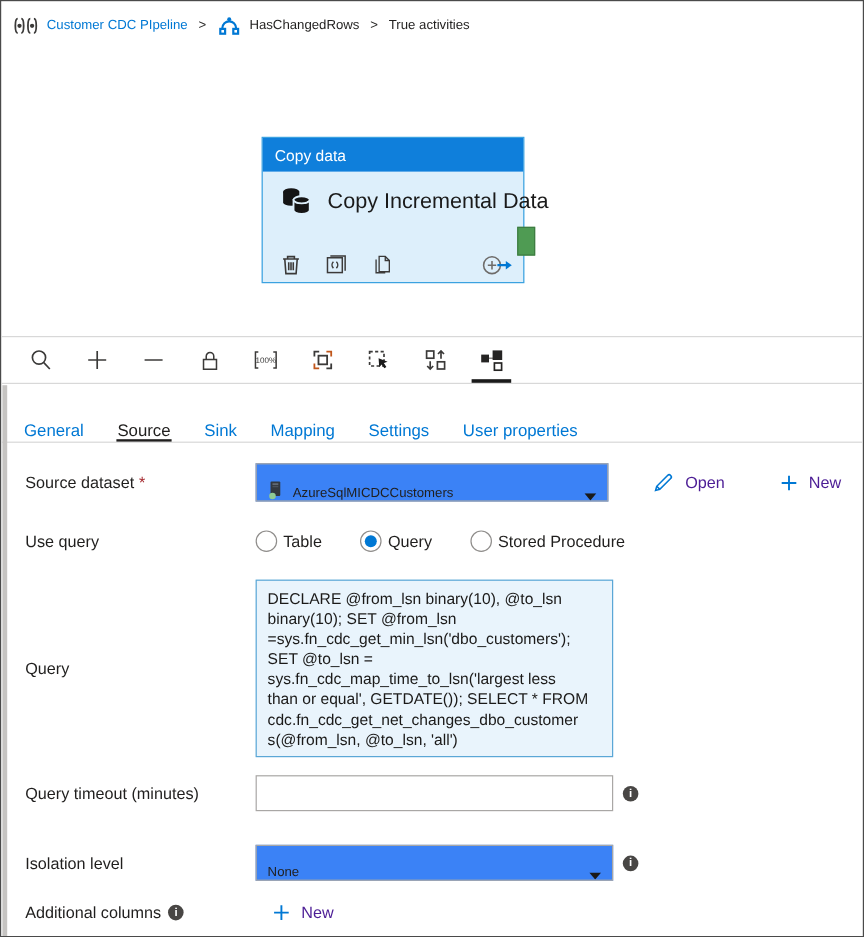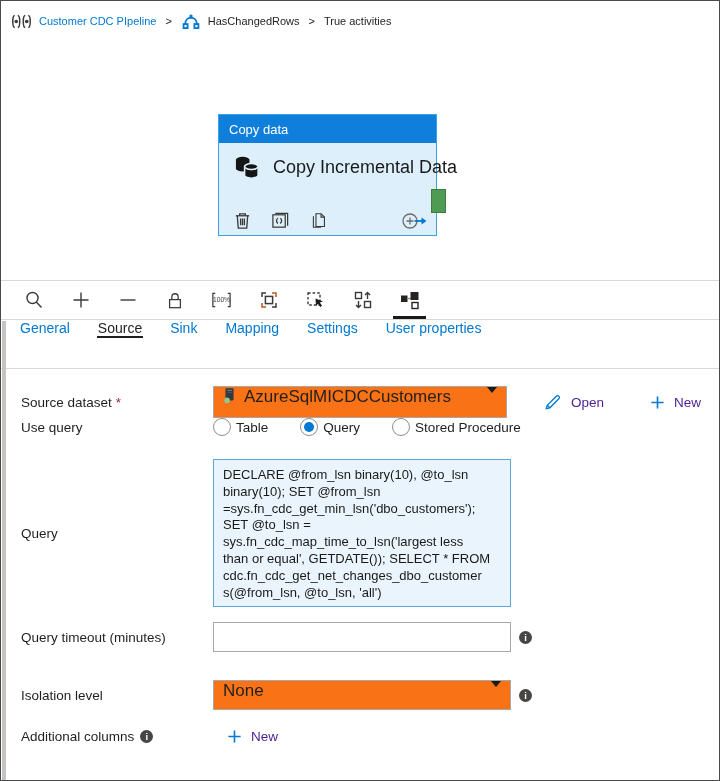--- a/index.html
+++ b/index.html
@@ -26,36 +26,36 @@
   .connector{position:absolute;right:-10px;top:46px;width:15px;height:24px;
              background:var(--connector);border:1px solid var(--connector_border)}
 
   
   .toolbar{position:absolute;top:279px;left:0;right:0;height:40px;border-top:1px solid var(--line);
            border-bottom:1px solid var(--line);display:flex;align-items:center;padding-left:21px;gap:24px}
   .tool-btn{position:relative;width:23px;height:100%;display:flex;align-items:center;justify-content:center;cursor:pointer}
   .tool-underline{position:absolute;left:-5px;right:-5px;bottom:0;height:3px;background:#1a1a1a}
 
   
-  .tabs{position:absolute;top:319px;left:0;right:0;height:49px;display:flex;align-items:flex-start;
+  .tabs{position:absolute;top:319px;left:0;right:0;height:49px;display:flex;align-items:flex-end;
         padding-left:18px;gap:26px;border-bottom:1px solid var(--line);font-size:14px}
   .tab{display:flex;align-items:center;color:var(--accent);cursor:pointer;
        border-bottom:2px solid transparent;padding:0 1px}
   .tab.active{color:var(--active_tab);font-weight:400;border-bottom-color:var(--active_tab)}
 
   .vscroll{position:absolute;left:1px;top:320px;width:4px;height:459px;background:#c6c4c2}
 
   
   .form{position:absolute;top:368px;left:0;right:0;bottom:0;padding:17px 18px 0 20px;font-size:13.5px}
   .frow{display:flex;align-items:center}
-  .r2{}.r3{margin-top:23px}.r4{margin-top:15px}.r5{margin-top:28px}.r6{margin-top:19px}
+  .r2{margin-top:24px}.r3{margin-top:23px}.r4{margin-top:15px}.r5{margin-top:28px}.r6{margin-top:19px}
   .flabel{width:192px;flex-shrink:0;display:flex;align-items:center}
   .req{color:var(--required);margin-left:4px}
-  .dropdown{width:298px;height:32px;border:1px solid var(--input_border);background:#f97316;display:flex;
-            align-items:flex-start;padding:0 9px;gap:8px;font-size:17px;cursor:pointer}
+  .dropdown{width:298px;height:32px;border:1px solid var(--input_border);background:#3b82f6;display:flex;
+            align-items:flex-end;padding:0 9px;gap:8px;font-size:11px;cursor:pointer}
   .dropdown.small{height:30px}
   .caret{margin-left:auto;flex-shrink:0}
   .action-link{display:flex;align-items:center;gap:9px;cursor:pointer;font-size:13.5px;color:#4c1d95}
   .open-gap{margin-left:36px}.new-gap{margin-left:46px}.addnew-gap{margin-left:14px}
   .radio-group{display:flex;gap:32px}
   .radio{display:flex;align-items:center;gap:5px;cursor:pointer}
   .radio-circle{width:18px;height:18px;border-radius:50%;border:1px solid #8f8d8b;background:#fff;
                 display:flex;align-items:center;justify-content:center;flex-shrink:0}
   .radio.selected .radio-circle::after{content:"";width:10px;height:10px;border-radius:50%;
                 background:var(--accent);display:block}

